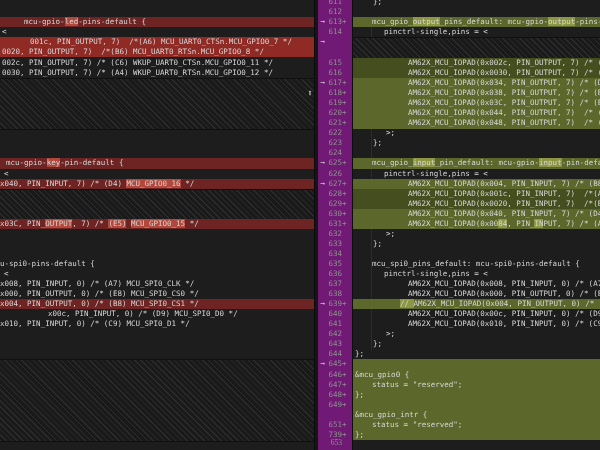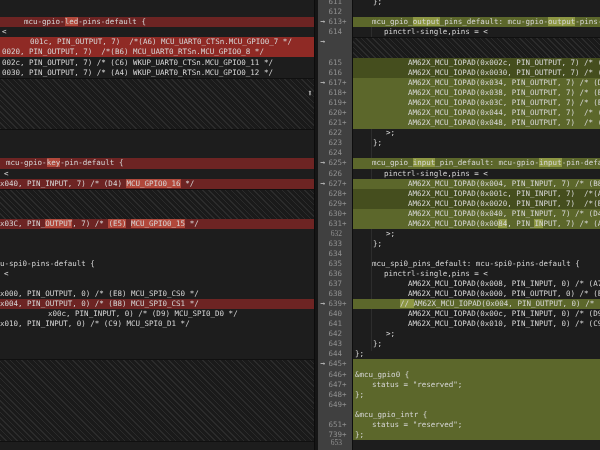--- a/index.html
+++ b/index.html
@@ -5,21 +5,21 @@
   html,body{margin:0;padding:0;background:#111;}
   #screen{
     position:relative;width:600px;height:450px;overflow:hidden;
     background:#1d1d1d;
     font-family:"DejaVu Sans Mono", monospace;
     font-size:7.5px;color:#d6d6d6;
   }
   .pane{position:absolute;top:0;height:450px;overflow:hidden;background:#1d1d1d;}
   #left-pane{left:0;width:314px;border-right:1px solid #0c0c0c;}
   #sep-strip{position:absolute;top:0;left:315px;width:3px;height:450px;background:#151515;border-right:1px solid #090909;}
-  #gutter{position:absolute;top:0;left:318px;width:34px;height:450px;background:#404040;overflow:hidden;}
+  #gutter{position:absolute;top:0;left:318px;width:34px;height:450px;background:#701a75;overflow:hidden;}
   #right-pane{left:352px;width:248px;border-left:1px solid #0e0e0e;}
   .crow{position:absolute;left:0;right:0;height:10.4px;line-height:10.6px;}
   .txt{position:absolute;top:0;white-space:pre;}
   
   #left-pane .chg{background:#6d2423;}
   #left-pane .del{background:#8f2a25;}
   #left-pane .hl{background:#b1483b;}
   
   #right-pane .add{background:#5c672b;}
   #right-pane .ctx{background:#454e1e;}
@@ -76,20 +76,23 @@
       </div>
       <div class="crow chg" style="top: 218.7px;">
         <span class="txt" style="left: 0px;"><span>x03C, PIN_</span><span class="hl">OUTPUT</span><span>, 7) /* </span><span class="hl">(E5)</span><span> </span><span class="hl">MCU_GPIO0_15</span><span> */</span></span>
       </div>
       <div class="crow" style="top: 258.9px;">
         <span class="txt" style="left: 0px;"><span>u-spi0-pins-default {</span></span>
       </div>
       <div class="crow" style="top: 269px;">
         <span class="txt" style="left: 4px;"><span>&lt;</span></span>
       </div>
+      <div class="crow" style="top: 279px;">
+        <span class="txt" style="left: 0px;"><span>x008, PIN_INPUT, 0) /* (A7) MCU_SPI0_CLK */</span></span>
+      </div>
       <div class="crow" style="top: 289.1px;">
         <span class="txt" style="left: 0px;"><span>x000, PIN_OUTPUT, 0) /* (E8) MCU_SPI0_CS0 */</span></span>
       </div>
       <div class="crow chg" style="top: 299.1px;">
         <span class="txt" style="left: 0px;"><span>x004, PIN_OUTPUT, 0) /* (B8) MCU_SPI0_CS1 */</span></span>
       </div>
       <div class="crow" style="top: 309.2px;">
         <span class="txt" style="left: 0px; padding-left: 48px;"><span>x00c, PIN_INPUT, 0) /* (D9) MCU_SPI0_D0 */</span></span>
       </div>
       <div class="crow" style="top: 319.2px;">
@@ -112,21 +115,21 @@
       <div class="gline" style="top: 128.3px;"><span class="num">622</span><span class="plus"></span></div>
       <div class="gline" style="top: 138.3px;"><span class="num">623</span><span class="plus"></span></div>
       <div class="gline" style="top: 148.4px;"><span class="num">624</span><span class="plus"></span></div>
       <div class="gline" style="top: 158.4px;"><span class="num">625</span><span class="plus">+</span></div>
       <div class="gline" style="top: 168.5px;"><span class="num">626</span><span class="plus"></span></div>
       <div class="gline" style="top: 178.5px;"><span class="num">627</span><span class="plus">+</span></div>
       <div class="gline" style="top: 188.6px;"><span class="num">628</span><span class="plus">+</span></div>
       <div class="gline" style="top: 198.6px;"><span class="num">629</span><span class="plus">+</span></div>
       <div class="gline" style="top: 208.7px;"><span class="num">630</span><span class="plus">+</span></div>
       <div class="gline" style="top: 218.7px;"><span class="num">631</span><span class="plus">+</span></div>
-      <div class="gline" style="top: 228.8px; font-family: Liberation Serif, serif;"><span class="num">632</span><span class="plus"></span></div>
+      <div class="gline" style="top: 228.8px;"><span class="num">632</span><span class="plus"></span></div>
       <div class="gline" style="top: 238.8px;"><span class="num">633</span><span class="plus"></span></div>
       <div class="gline" style="top: 248.9px;"><span class="num">634</span><span class="plus"></span></div>
       <div class="gline" style="top: 258.9px;"><span class="num">635</span><span class="plus"></span></div>
       <div class="gline" style="top: 269px;"><span class="num">636</span><span class="plus"></span></div>
       <div class="gline" style="top: 279px;"><span class="num">637</span><span class="plus"></span></div>
       <div class="gline" style="top: 289.1px;"><span class="num">638</span><span class="plus"></span></div>
       <div class="gline" style="top: 299.1px;"><span class="num">639</span><span class="plus">+</span></div>
       <div class="gline" style="top: 309.2px;"><span class="num">640</span><span class="plus"></span></div>
       <div class="gline" style="top: 319.2px;"><span class="num">641</span><span class="plus"></span></div>
       <div class="gline" style="top: 329.3px;"><span class="num">642</span><span class="plus"></span></div>

